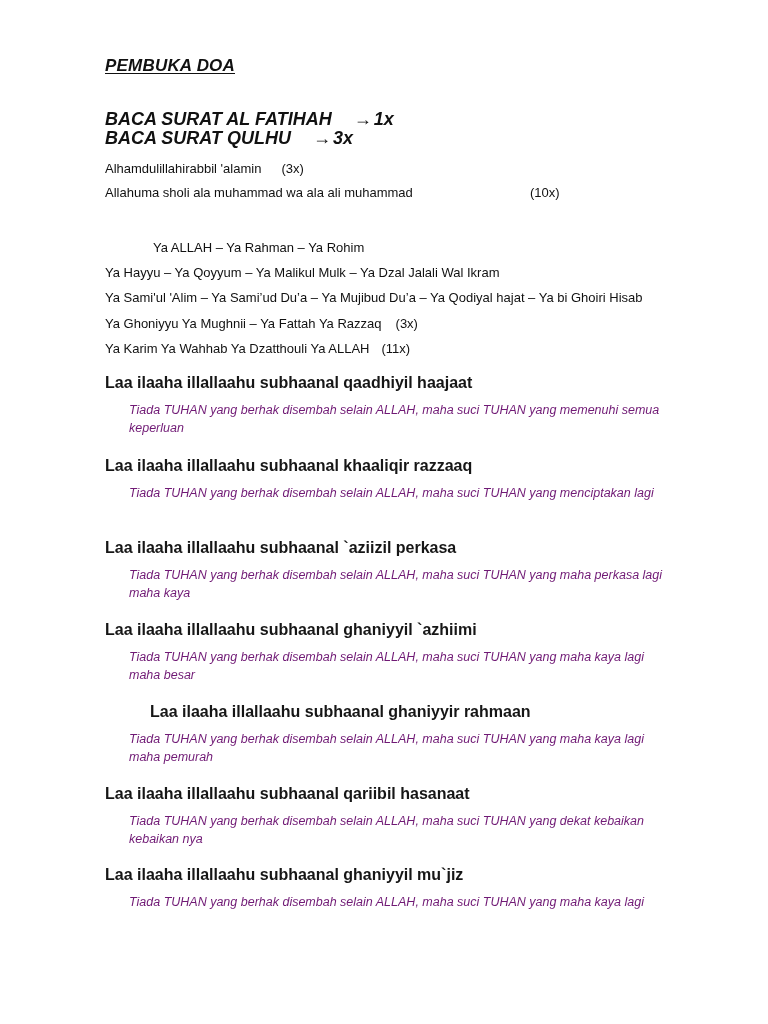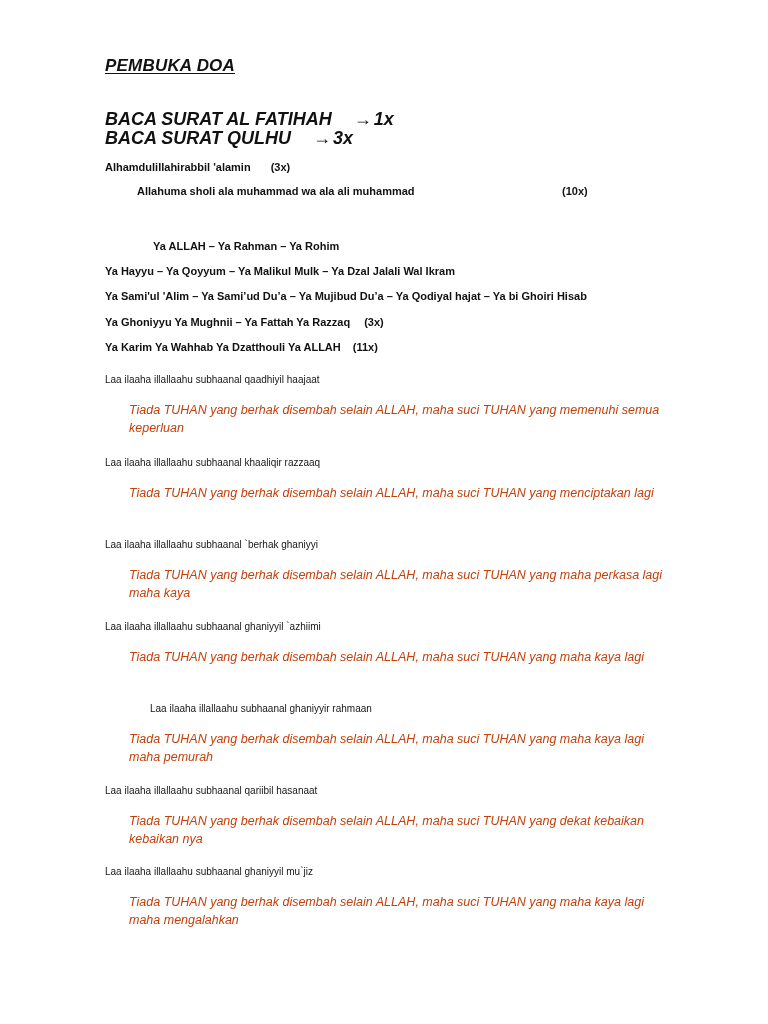--- a/index.html
+++ b/index.html
@@ -39,63 +39,63 @@
       white-space: nowrap;
     }
     .instr .arrow {
       display: inline-block;
       margin-left: 22px;
       margin-right: 2px;
     }
     .bold-line {
       position: absolute;
       left: 93px;
-      font-size: 11px;
-      font-weight: bold;
+      font-size: 13px;
+      font-weight: normal;
       white-space: nowrap;
     }
     .count {
       display: inline-block;
     }
     .zikir {
       position: absolute;
       left: 93px;
-      font-size: 10px;
-      font-weight: normal;
+      font-size: 16px;
+      font-weight: bold;
       white-space: nowrap;
       color: #161616;
     }
     .meaning {
       position: absolute;
       left: 117px;
       width: 600px;
       font-size: 12.5px;
       font-style: italic;
       line-height: 18px;
-      color: #c2410c;
+      color: #701a75;
     }
   </style>
 </head>
 <body>
 
 <div class="page">
 
   <div class="title">PEMBUKA DOA</div>
 
   <div class="instr" style="top:109px;">
     <span>BACA SURAT AL FATIHAH</span><span class="arrow">→</span><span>1x</span>
   </div>
   <div class="instr" style="top:128px;">
     <span>BACA SURAT QULHU</span><span class="arrow">→</span><span>3x</span>
   </div>
 
   <div class="bold-line" style="top:161px;">
     <span>Alhamdulillahirabbil 'alamin</span><span class="count" style="margin-left:20px;">(3x)</span>
   </div>
-  <div class="bold-line" style="top:185px; width:460px;margin-left:32px;">
+  <div class="bold-line" style="top:185px; width:460px;">
     <span>Allahuma sholi ala muhammad wa ala ali muhammad</span><span class="count" style="position:absolute; left:425px;">(10x)</span>
   </div>
 
   <div class="bold-line" style="top:240px;margin-left:48px;">
     <span>Ya ALLAH – Ya Rahman – Ya Rohim</span>
   </div>
   <div class="bold-line" style="top:290px;">
     <span>Ya Sami'ul 'Alim – Ya Sami’ud Du’a – Ya Mujibud Du’a – Ya Qodiyal hajat – Ya bi Ghoiri Hisab</span>
   </div>
   <div class="bold-line" style="top:265px;">
@@ -112,42 +112,42 @@
   <div class="meaning" style="top:401px;">
     <div>Tiada TUHAN yang berhak disembah selain ALLAH, maha suci TUHAN yang memenuhi semua</div>
     <div>keperluan</div>
   </div>
 
   <div class="zikir" style="top:457px;">Laa ilaaha illallaahu subhaanal khaaliqir razzaaq</div>
   <div class="meaning" style="top:484px;">
     <div>Tiada TUHAN yang berhak disembah selain ALLAH, maha suci TUHAN yang menciptakan lagi</div>
   </div>
 
-  <div class="zikir" style="top:539px;">Laa ilaaha illallaahu subhaanal `berhak ghaniyyi</div>
+  <div class="zikir" style="top:539px;">Laa ilaaha illallaahu subhaanal `aziizil perkasa</div>
   <div class="meaning" style="top:566px;">
     <div>Tiada TUHAN yang berhak disembah selain ALLAH, maha suci TUHAN yang maha perkasa lagi</div>
     <div>maha kaya</div>
   </div>
 
   <div class="zikir" style="top:621px;">Laa ilaaha illallaahu subhaanal ghaniyyil `azhiimi</div>
   <div class="meaning" style="top:648px;">
     <div>Tiada TUHAN yang berhak disembah selain ALLAH, maha suci TUHAN yang maha kaya lagi</div>
+    <div>maha besar</div>
   </div>
 
   <div class="zikir" style="top:703px;margin-left:45px;">Laa ilaaha illallaahu subhaanal ghaniyyir rahmaan</div>
   <div class="meaning" style="top:730px;">
     <div>Tiada TUHAN yang berhak disembah selain ALLAH, maha suci TUHAN yang maha kaya lagi</div>
     <div>maha pemurah</div>
   </div>
 
   <div class="zikir" style="top:785px;">Laa ilaaha illallaahu subhaanal qariibil hasanaat</div>
   <div class="meaning" style="top:812px;">
     <div>Tiada TUHAN yang berhak disembah selain ALLAH, maha suci TUHAN yang dekat kebaikan</div>
     <div>kebaikan nya</div>
   </div>
 
   <div class="zikir" style="top:866px;">Laa ilaaha illallaahu subhaanal ghaniyyil mu`jiz</div>
   <div class="meaning" style="top:893px;">
     <div>Tiada TUHAN yang berhak disembah selain ALLAH, maha suci TUHAN yang maha kaya lagi</div>
-    <div>maha mengalahkan</div>
   </div>
 
 </div>
 
 </body></html>

